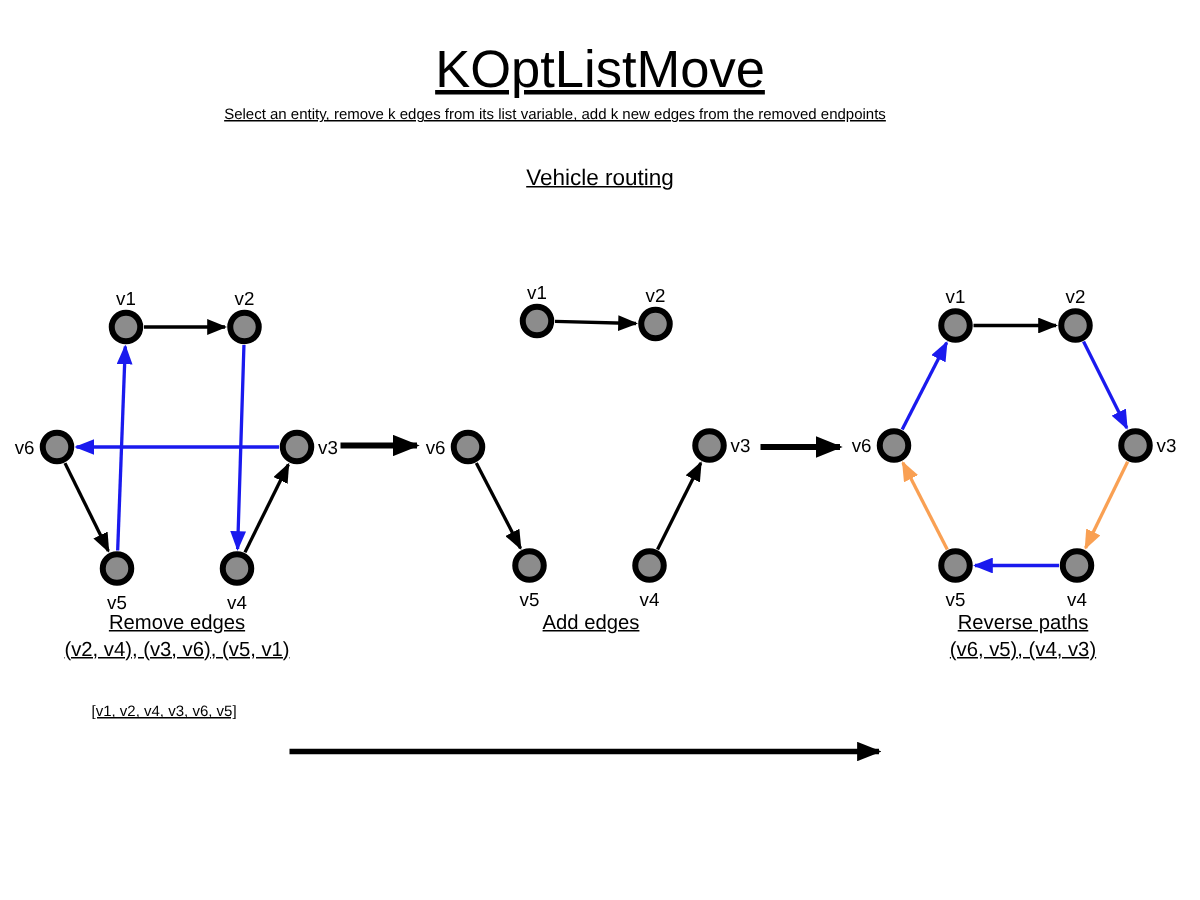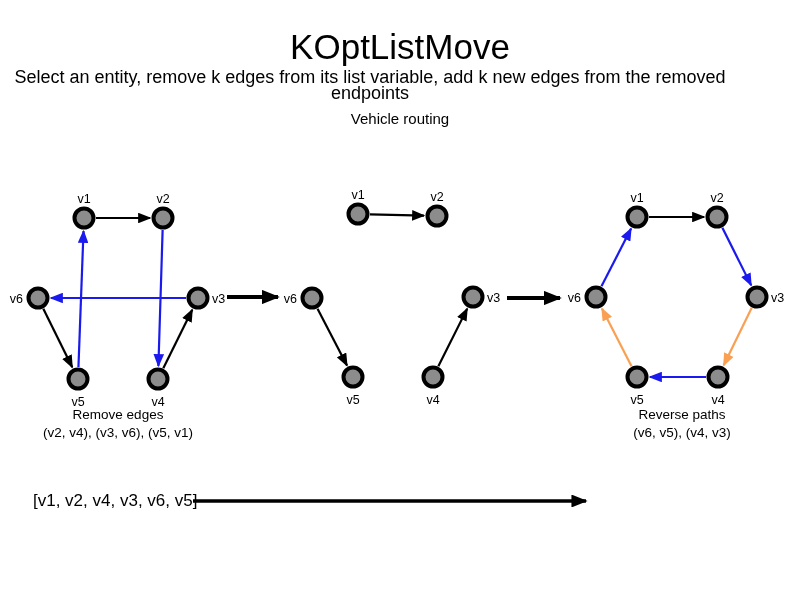--- a/index.html
+++ b/index.html
@@ -4,30 +4,30 @@
 <style>
   html,body{margin:0;padding:0;background:#ffffff;}
   #canvas{
     position:relative;
     width:800px;height:600px;
     background:#ffffff;
     font-family:"Liberation Sans", sans-serif;
     color:#000;
     overflow:hidden;
   }
-  .abs{position:absolute;}
+  .abs{position:absolute;text-decoration:underline;}
   .center{text-align:center;}
   #title{top:28px;left:0;width:800px;font-size:35px;line-height:38px;}
-  #subtitle{top:69px;left:0;width:740px;font-size:18px;line-height:16px;}
+  #subtitle{top:69px;left:0;width:740px;font-size:10px;line-height:16px;}
   #scenario{top:110px;left:0;width:800px;font-size:15px;line-height:17px;}
   .graph-caption{top:406px;width:240px;font-size:13.5px;line-height:17.5px;}
   #caption-0{left:-2px;}
   #caption-1{left:274px;}
   #caption-2{left:562px;}
-  .seq{top:492px;font-size:17px;line-height:17px;white-space:nowrap;}
+  .seq{top:466px;font-size:10px;line-height:17px;white-space:nowrap;margin-left:28px;}
   #seq-before{left:33px;}
   #seq-after{left:594px;}
   #diagram{position:absolute;top:0;left:0;}
 </style>
 </head>
 <body>
 
 <div id="canvas">
 
   <svg id="diagram" width="800" height="600" viewBox="0 0 800 600" font-family="Liberation Sans, sans-serif">
@@ -109,20 +109,21 @@
 
   <div id="title" class="abs center">KOptListMove</div>
   <div id="subtitle" class="abs center">Select an entity, remove k edges from its list variable, add k new edges from the removed endpoints</div>
   <div id="scenario" class="abs center">Vehicle routing</div>
 
   <div id="caption-0" class="abs center graph-caption">
     <div>Remove edges</div>
     <div>(v2, v4), (v3, v6), (v5, v1)</div>
   </div>
   <div id="caption-1" class="abs center graph-caption">
+    <div>Add edges</div>
   </div>
   <div id="caption-2" class="abs center graph-caption">
     <div>Reverse paths</div>
     <div>(v6, v5), (v4, v3)</div>
   </div>
 
   <div id="seq-before" class="abs seq">[v1, v2, v4, v3, v6, v5]</div>
 
 </div>
 

